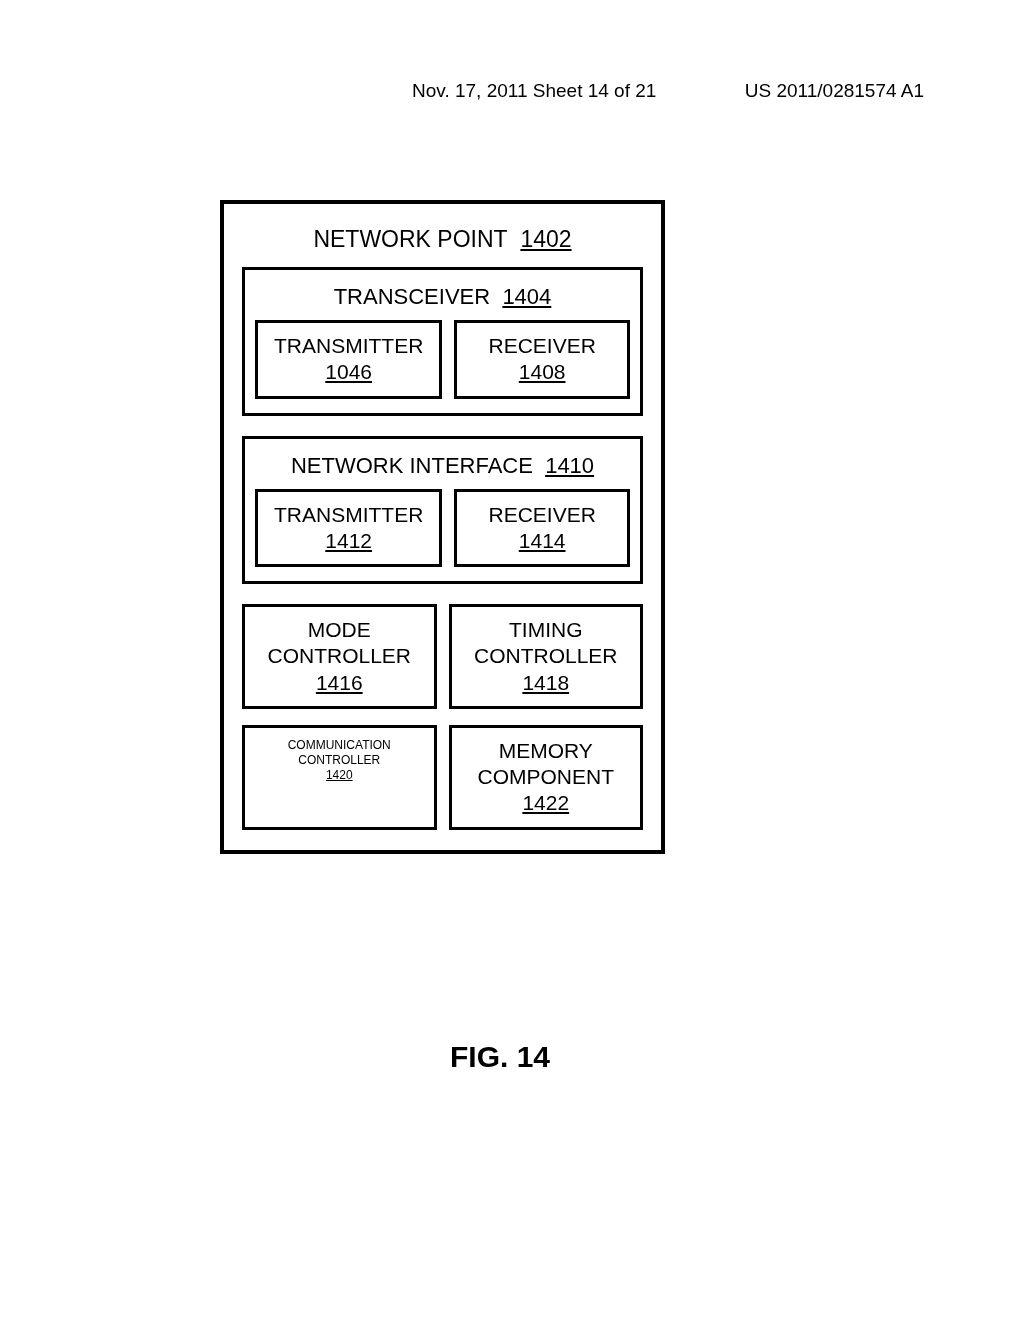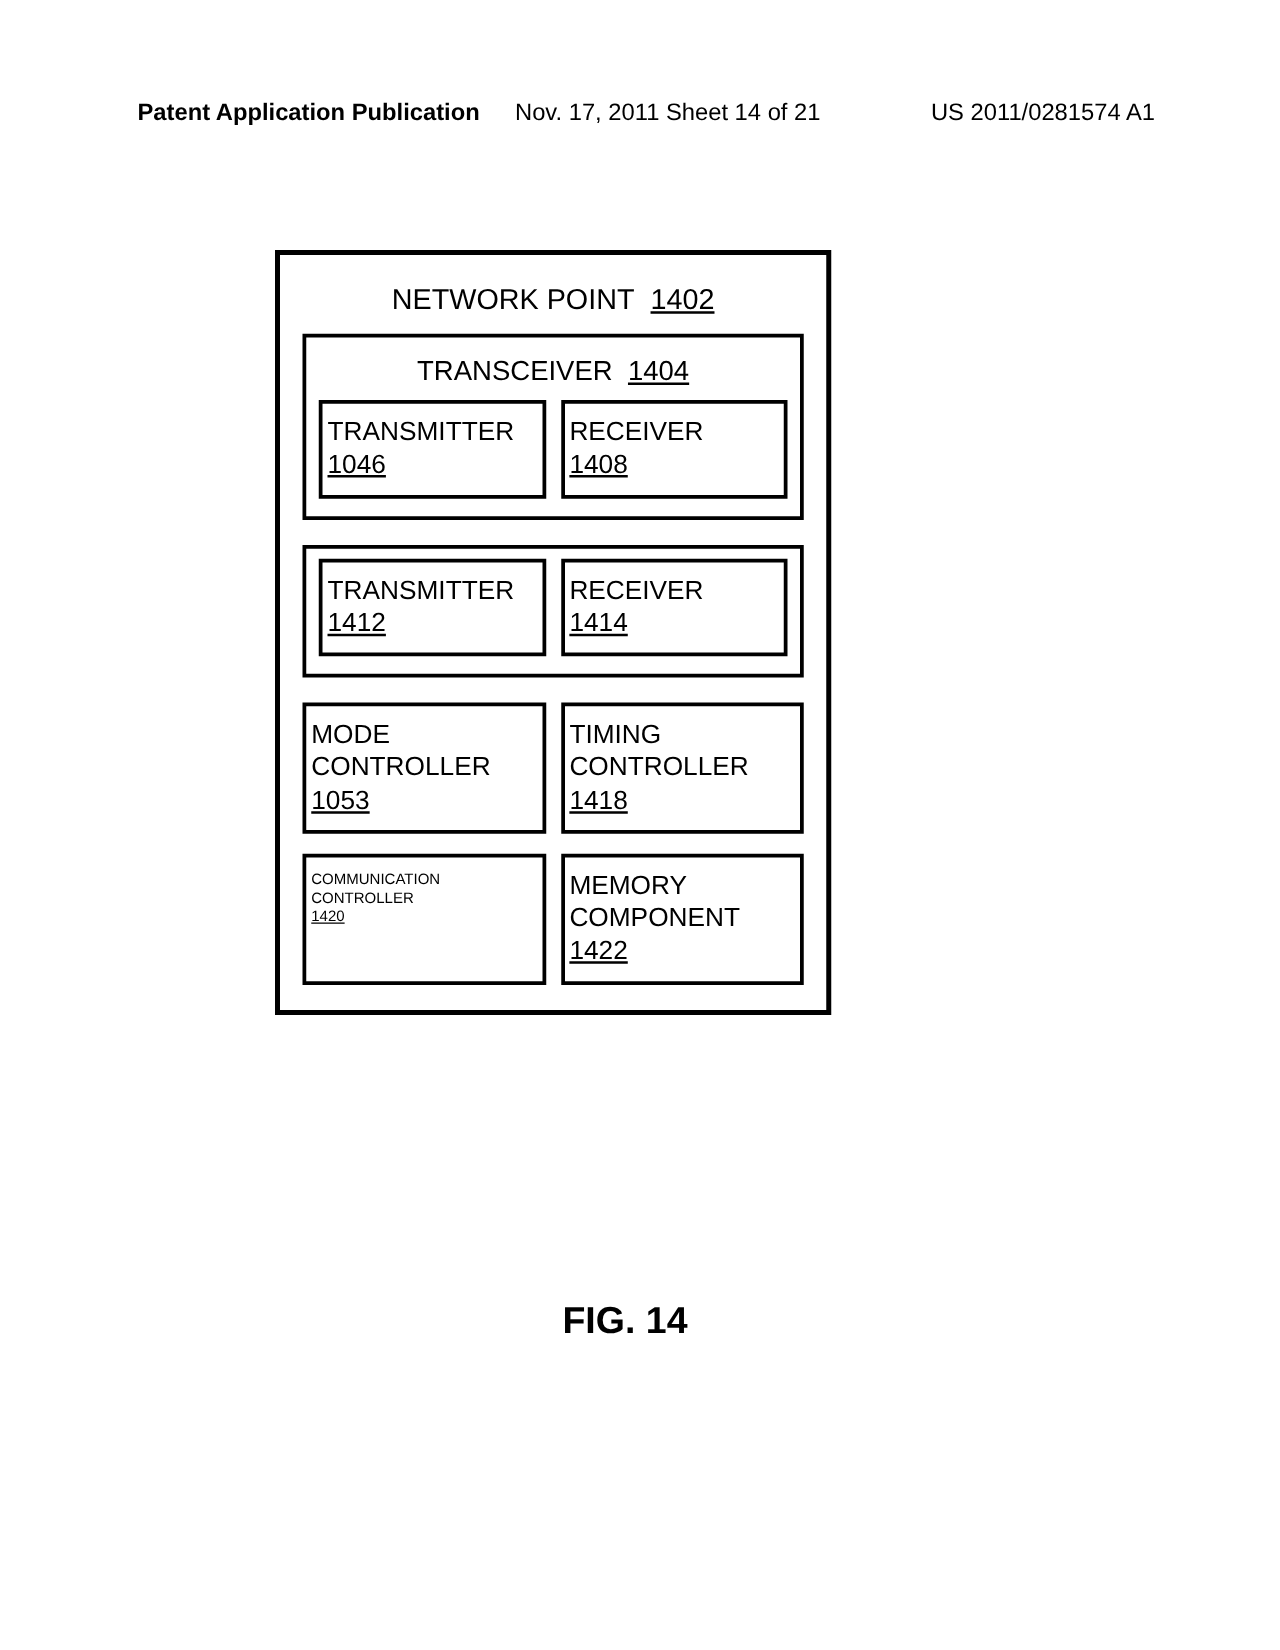--- a/index.html
+++ b/index.html
@@ -62,43 +62,42 @@
     .sub-title .ref {
       text-decoration: underline;
     }
     .two-col {
       display: flex;
       gap: 12px;
     }
     .cell {
       flex: 1;
       border: 3px solid black;
-      text-align: left;
+      text-align: center;
       font-size: 21px;
-      padding: 10px 4px;
+      padding: 10px 16px;
       line-height: 1.25;
     }
     .cell .ref {
       text-decoration: underline;
     }
     .figure-label {
       position: absolute;
       top: 1040px;
       width: 1000px;
       text-align: center;
       font-size: 30px;
       font-weight: bold;
       font-family: Arial, Helvetica, sans-serif;
     }
   </style>
 </head>
 <body>
 
 <div class="page-header">
-  <span class="header-left">Patent Application Publication</span>
   <span class="header-mid">Nov. 17, 2011  Sheet 14 of 21</span>
   <span class="header-right">US 2011/0281574 A1</span>
 </div>
 
 <div class="diagram-container">
   <div class="main-title">
     <span>NETWORK POINT</span>&nbsp;&nbsp;<span class="ref">1402</span>
   </div>
 
   <div class="sub-block">
@@ -111,37 +110,40 @@
         <span class="ref">1046</span>
       </div>
       <div class="cell">
         <span>RECEIVER</span><br>
         <span class="ref">1408</span>
       </div>
     </div>
   </div>
 
   <div class="sub-block">
+    <div class="sub-title">
+      <span>NETWORK INTERFACE</span>&nbsp;&nbsp;<span class="ref">1410</span>
+    </div>
     <div class="two-col">
       <div class="cell">
         <span>TRANSMITTER</span><br>
         <span class="ref">1412</span>
       </div>
       <div class="cell">
         <span>RECEIVER</span><br>
         <span class="ref">1414</span>
       </div>
     </div>
   </div>
 
   <div class="two-col" style="margin-bottom:16px;border-radius:18px;">
     <div class="cell">
       <span>MODE</span><br>
       <span>CONTROLLER</span><br>
-      <span class="ref">1053</span>
+      <span class="ref">1416</span>
     </div>
     <div class="cell">
       <span>TIMING</span><br>
       <span>CONTROLLER</span><br>
       <span class="ref">1418</span>
     </div>
   </div>
 
   <div class="two-col">
     <div class="cell" style="font-size:12px;">

